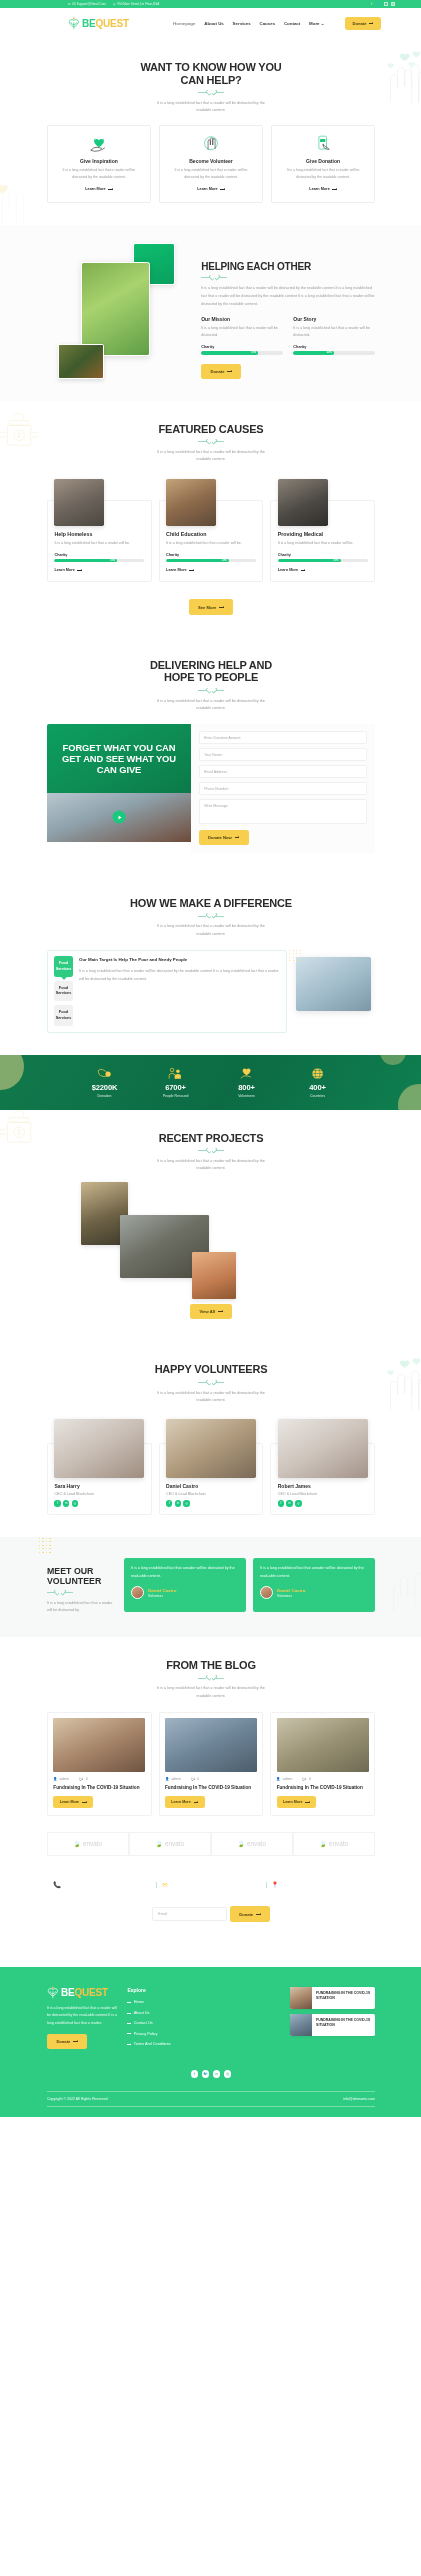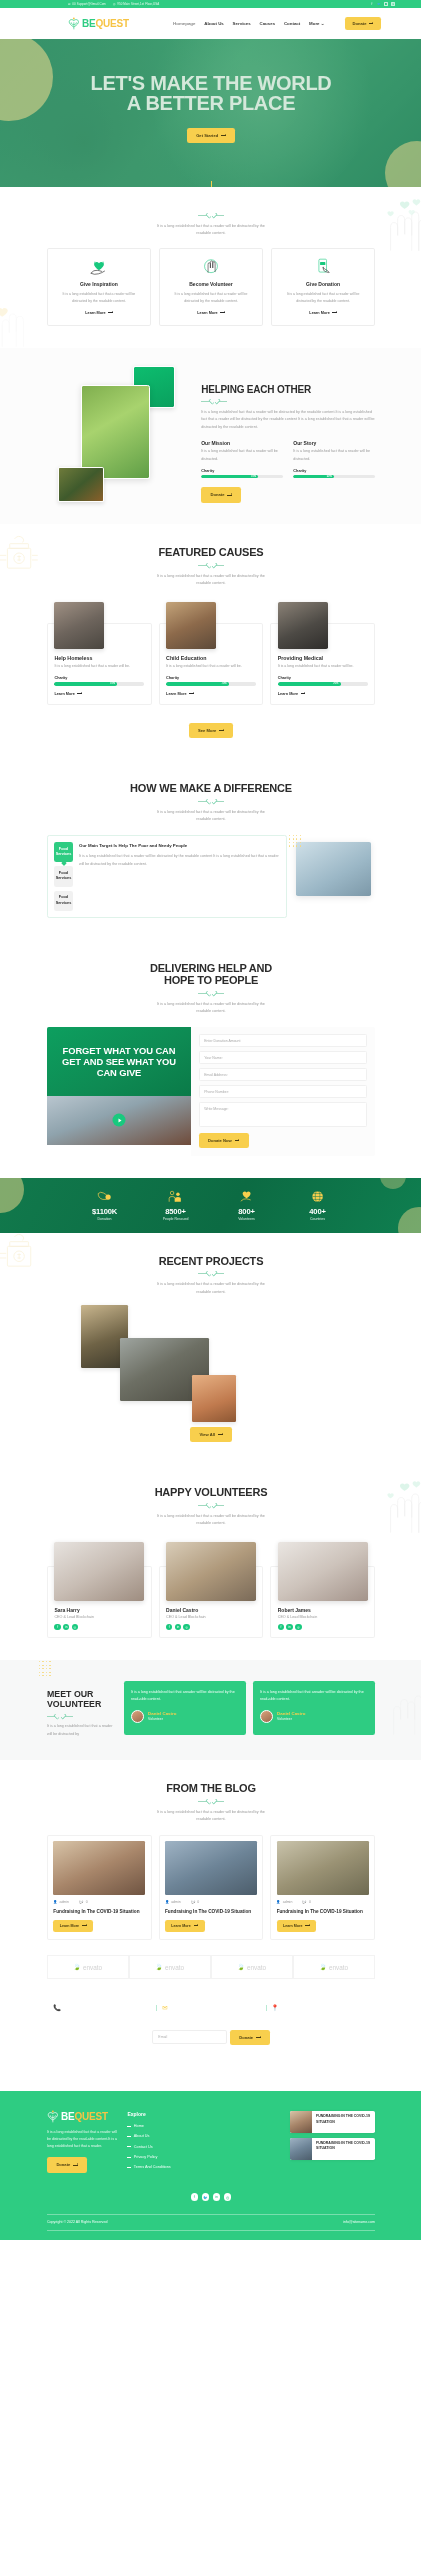--- a/index.html
+++ b/index.html
@@ -386,35 +386,20 @@
       <a href="#">Causes</a>
       <a href="#">Contact</a>
       <a href="#"><span>More</span> <span>⌄</span></a>
       <button class="btn-donate-nav">
         <span>Donate</span>
         <span class="arrow"></span>
       </button>
     </div>
   </div>
 
-  <div class="hero">
-    <div class="hero-photo"></div>
-    <div class="hero-overlay"></div>
-    <div class="hero-circle"></div>
-    <div class="hero-circle2"></div>
-    <h1>
-      <span>Let's Make The World</span><br>
-      <span>A Better Place</span>
-    </h1>
-    <button class="btn-yellow">
-      <span>Get Started</span>
-      <span class="arrow"></span>
-    </button>
-    <div class="hero-bar"></div>
-  </div>
 
   <div class="sec">
     <div class="hands-deco">
       <svg width="47" height="53" viewBox="0 0 80 90">
         <g stroke="#cfcfcf" fill="none" stroke-width="1">
           <path d="M18 88 L18 48 Q18 40 24 40 Q30 40 30 48 L30 62"></path>
           <path d="M30 62 L30 36 Q30 28 36 28 Q42 28 42 36 L42 60"></path>
           <path d="M42 60 L42 40 Q42 32 48 32 Q54 32 54 40 L54 62"></path>
           <path d="M54 88 L54 30 Q54 22 60 22 Q66 22 66 30 L66 88"></path>
           <path d="M66 88 L66 44 Q66 36 72 36 Q78 36 78 44 L78 88"></path>
@@ -431,20 +416,24 @@
       <svg width="44" height="47" viewBox="0 0 75 80">
         <g stroke="#e6e6e6" fill="none" stroke-width="1">
           <path d="M14 78 L14 40 Q14 32 20 32 Q26 32 26 40 L26 54"></path>
           <path d="M26 54 L26 30 Q26 22 32 22 Q38 22 38 30 L38 52"></path>
           <path d="M38 78 L38 34 Q38 26 44 26 Q50 26 50 34 L50 78"></path>
         </g>
         <path d="M14 14 c-3.5-4.6-10.5-1.2-9.3 3.5 c1.2 4.6 9.3 9.3 9.3 9.3 s8.1-4.7 9.3-9.3 c1.2-4.7-5.8-8.1-9.3-3.5z" fill="#f7e09a"></path>
       </svg>
     </div>
     <div class="container">
+      <div class="sec-title">
+        <span>Want To Know How You</span><br>
+        <span>Can Help?</span>
+      </div>
       <div class="divider">
           <i></i>
           <span class="heart"></span>
           <i></i>
         </div>
       <div class="sec-sub">It is a long established fact that a reader will be distracted by the readable content.</div>
 
       <div class="help-grid">
         <div class="help-card">
           <div class="help-ico">
@@ -611,20 +600,57 @@
               <span class="arrow"></span>
             </span>
         </div>
       </div>
 
       <div class="center-btn">
         <button class="btn-yellow">
           <span>See More</span>
             <span class="arrow"></span>
         </button>
+      </div>
+    </div>
+  </div>
+
+  <div class="sec">
+    <div class="container">
+      <div class="sec-title">
+        <span>Delivering Help And</span><br>
+        <span>Hope To People</span>
+      </div>
+      <div class="divider">
+          <i></i>
+          <span class="heart"></span>
+          <i></i>
+        </div>
+      <div class="sec-sub">It is a long established fact that a reader will be distracted by the readable content.</div>
+
+      <div class="donate-body">
+        <div class="donate-left">
+          <div class="vid-top">
+            <h3>Forget What You Can Get And See What You Can Give</h3>
+          </div>
+          <div class="vid-bot">
+            <div class="play"></div>
+          </div>
+        </div>
+        <div class="donate-right">
+          <div class="fld">Enter Donation Amount</div>
+          <div class="fld">Your Name:</div>
+          <div class="fld">Email Address:</div>
+          <div class="fld">Phone Number:</div>
+          <div class="fld area">Write Message:</div>
+          <button class="btn-yellow">
+            <span>Donate Now</span>
+              <span class="arrow"></span>
+          </button>
+        </div>
       </div>
     </div>
   </div>
 
   <div class="sec">
     <div class="container">
       <div class="sec-title">How We Make A Difference</div>
       <div class="divider">
           <i></i>
           <span class="heart"></span>
@@ -662,83 +688,46 @@
               <i style="left:3.5px;top:10.5px"></i>
               <i style="left:7px;top:10.5px"></i>
               <i style="left:10.5px;top:10.5px"></i>
           </div>
           <div class="diff-img"></div>
         </div>
       </div>
     </div>
   </div>
 
-  <div class="sec">
-    <div class="container">
-      <div class="sec-title">
-        <span>Delivering Help And</span><br>
-        <span>Hope To People</span>
-      </div>
-      <div class="divider">
-          <i></i>
-          <span class="heart"></span>
-          <i></i>
-        </div>
-      <div class="sec-sub">It is a long established fact that a reader will be distracted by the readable content.</div>
-
-      <div class="donate-body">
-        <div class="donate-left">
-          <div class="vid-top">
-            <h3>Forget What You Can Get And See What You Can Give</h3>
-          </div>
-          <div class="vid-bot">
-            <div class="play"></div>
-          </div>
-        </div>
-        <div class="donate-right">
-          <div class="fld">Enter Donation Amount</div>
-          <div class="fld">Your Name:</div>
-          <div class="fld">Email Address:</div>
-          <div class="fld">Phone Number:</div>
-          <div class="fld area">Write Message:</div>
-          <button class="btn-yellow">
-            <span>Donate Now</span>
-              <span class="arrow"></span>
-          </button>
-        </div>
-      </div>
-    </div>
-  </div>
-
   <div class="counters">
     <div class="cblob1"></div>
     <div class="cblob2"></div>
     <div class="cblob3"></div>
     <div class="counter-row">
       <div class="counter">
         <div class="counter-ico">
           <svg width="15.2" height="13" viewBox="0 0 26 22">
               <path d="M2 6 q4-4 9-1 q4 2 7 5" stroke="#f8cf4d" stroke-width="1.2" fill="none"></path>
               <path d="M2 6 q0 8 8 10 q6 1 10-2" stroke="#f8cf4d" stroke-width="1.2" fill="none"></path>
               <circle cx="19" cy="12" r="4.5" fill="#f8cf4d"></circle>
             </svg>
         </div>
-        <div class="cnum">$1100K</div>
+        <div class="cnum">$2200K</div>
         <div class="clab">Donation</div>
       </div>
       <div class="counter">
         <div class="counter-ico">
           <svg width="15.2" height="13" viewBox="0 0 26 22">
               <circle cx="7" cy="5" r="3" fill="none" stroke="#f8cf4d" stroke-width="1.2"></circle>
               <path d="M2 20 v-6 q0-3 5-3 q5 0 5 3 v6" fill="none" stroke="#f8cf4d" stroke-width="1.2"></path>
               <circle cx="17" cy="7" r="3" fill="#f8cf4d"></circle>
               <path d="M12 20 v-5 q0-3 5-3 q5 0 5 3 v5" fill="#f8cf4d"></path>
             </svg>
         </div>
-        <div class="cnum">8500+</div>
+        <div class="cnum">6700+</div>
         <div class="clab">People Rescued</div>
       </div>
       <div class="counter">
         <div class="counter-ico">
           <svg width="15.2" height="13" viewBox="0 0 26 22">
               <path d="M13 4 c-2.5-3.4-7.5-1.2-6.7 2.6 c.8 3.8 6.7 7.6 6.7 7.6 s5.9-3.8 6.7-7.6 c.8-3.8-4.2-6-6.7-2.6z" fill="#f8cf4d"></path>
               <path d="M3 19 q5-5 10-4 q4 .8 7 2" stroke="#f8cf4d" stroke-width="1.2" fill="none"></path>
             </svg>
         </div>
         <div class="cnum">800+</div>

